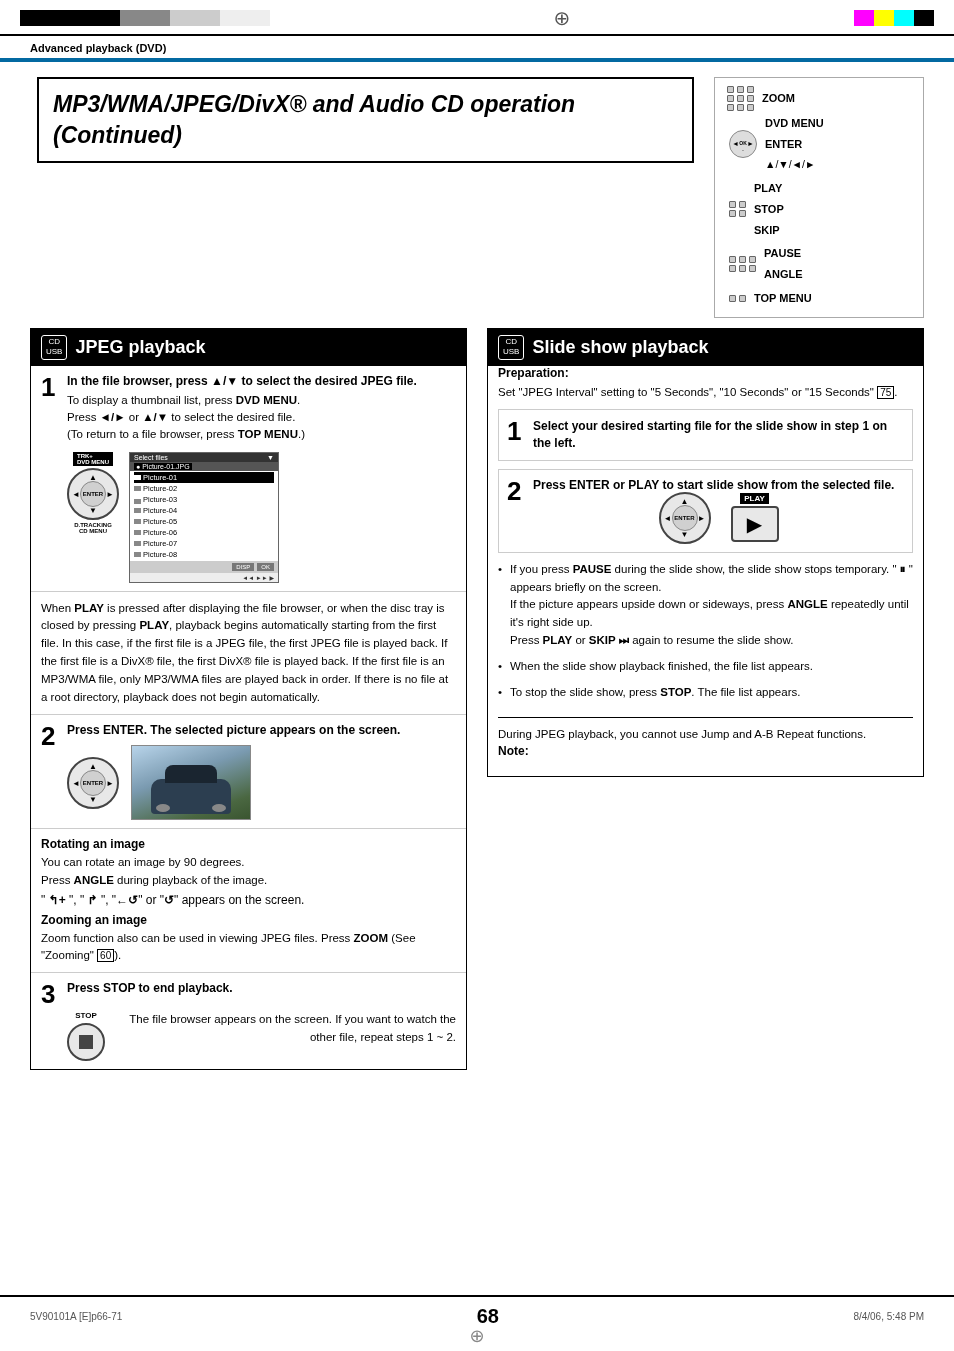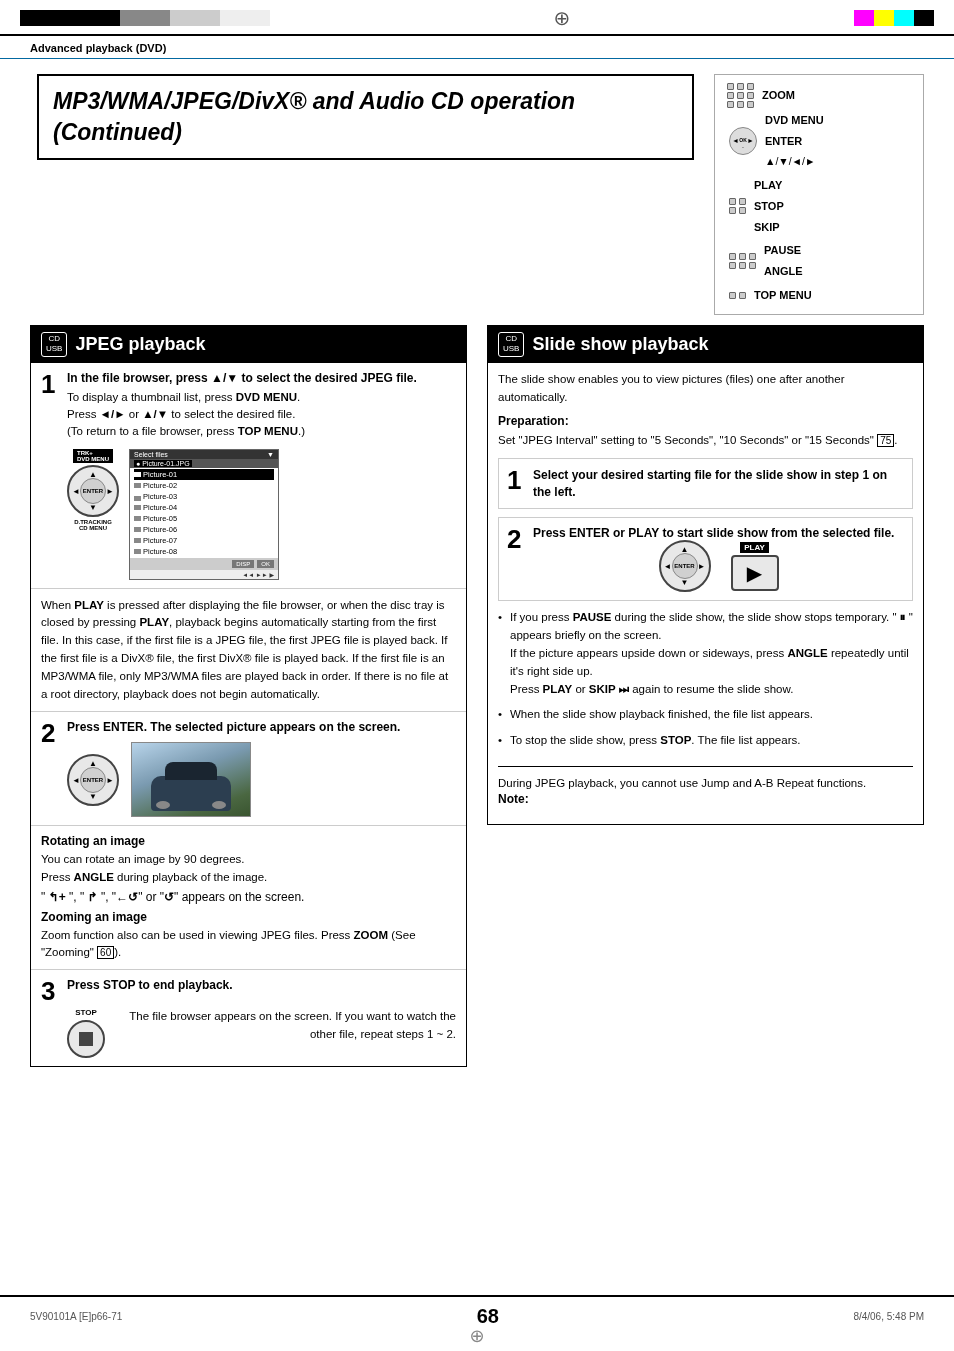--- a/index.html
+++ b/index.html
@@ -26,21 +26,21 @@
   </div>
   <div style="font-size:20px;color:#555;">⊕</div>
   <div style="display:flex; gap:0;">
     <div style="width:20px;height:16px;background:#ff00ff;"></div>
     <div style="width:20px;height:16px;background:#ffff00;"></div>
     <div style="width:20px;height:16px;background:#00ffff;"></div>
     <div style="width:20px;height:16px;background:#000;"></div>
   </div>
 </div>
 
-<div style="padding:6px 30px 4px; font-size:11px; font-weight:bold; border-bottom:1px solid #0369a1;">
+<div style="padding:6px 30px 4px; font-size:11px; font-weight:bold; border-bottom:4px solid #0369a1;">
   <span>Advanced playback (DVD)</span>
 </div>
 
 <div style="display:flex; padding:15px 30px 5px; gap:20px; align-items:flex-start;">
   <div style="flex:1;padding-left:7px;">
     <div style="font-size:23px; font-weight:bold; font-style:italic; border:2px solid #000; padding:10px 14px; display:inline-block; line-height:1.35;">
       <span>MP3/WMA/JPEG/DivX® and Audio CD operation (Continued)</span>
     </div>
   </div>
 
@@ -259,21 +259,20 @@
   <div style="flex:1; min-width:0; border:1px solid #000;">
 
     <div style="display:flex; align-items:center; gap:8px; background:#000; color:#fff; padding:6px 10px;">
       <div style="border:1px solid #fff; border-radius:3px; padding:1px 4px; font-size:8px; line-height:1.3; text-align:center;">
         <div>CD</div>
         <div>USB</div>
       </div>
       <span style="font-size:18px; font-weight:bold;">Slide show playback</span>
     </div>
 
-    <div style="font-size:11.5px; line-height:1.55; padding:8px 10px;">The slide show enables you to view pictures (files) one after another automatically.</div>
 
     <div style="padding:0 10px 8px;">
       <div style="font-weight:bold; font-size:12px; margin-bottom:4px;">Preparation:</div>
       <div style="font-size:11.5px; line-height:1.5;">
         Set "JPEG Interval" setting to "5 Seconds", "10 Seconds" or "15 Seconds" <span style="border:1px solid #000;padding:0 2px;font-size:10px;">75</span>.
       </div>
     </div>
 
     <div style="border:1px solid #ccc; margin:0 10px 8px; padding:8px;">
       <div style="display:flex; align-items:flex-start; gap:6px;">

